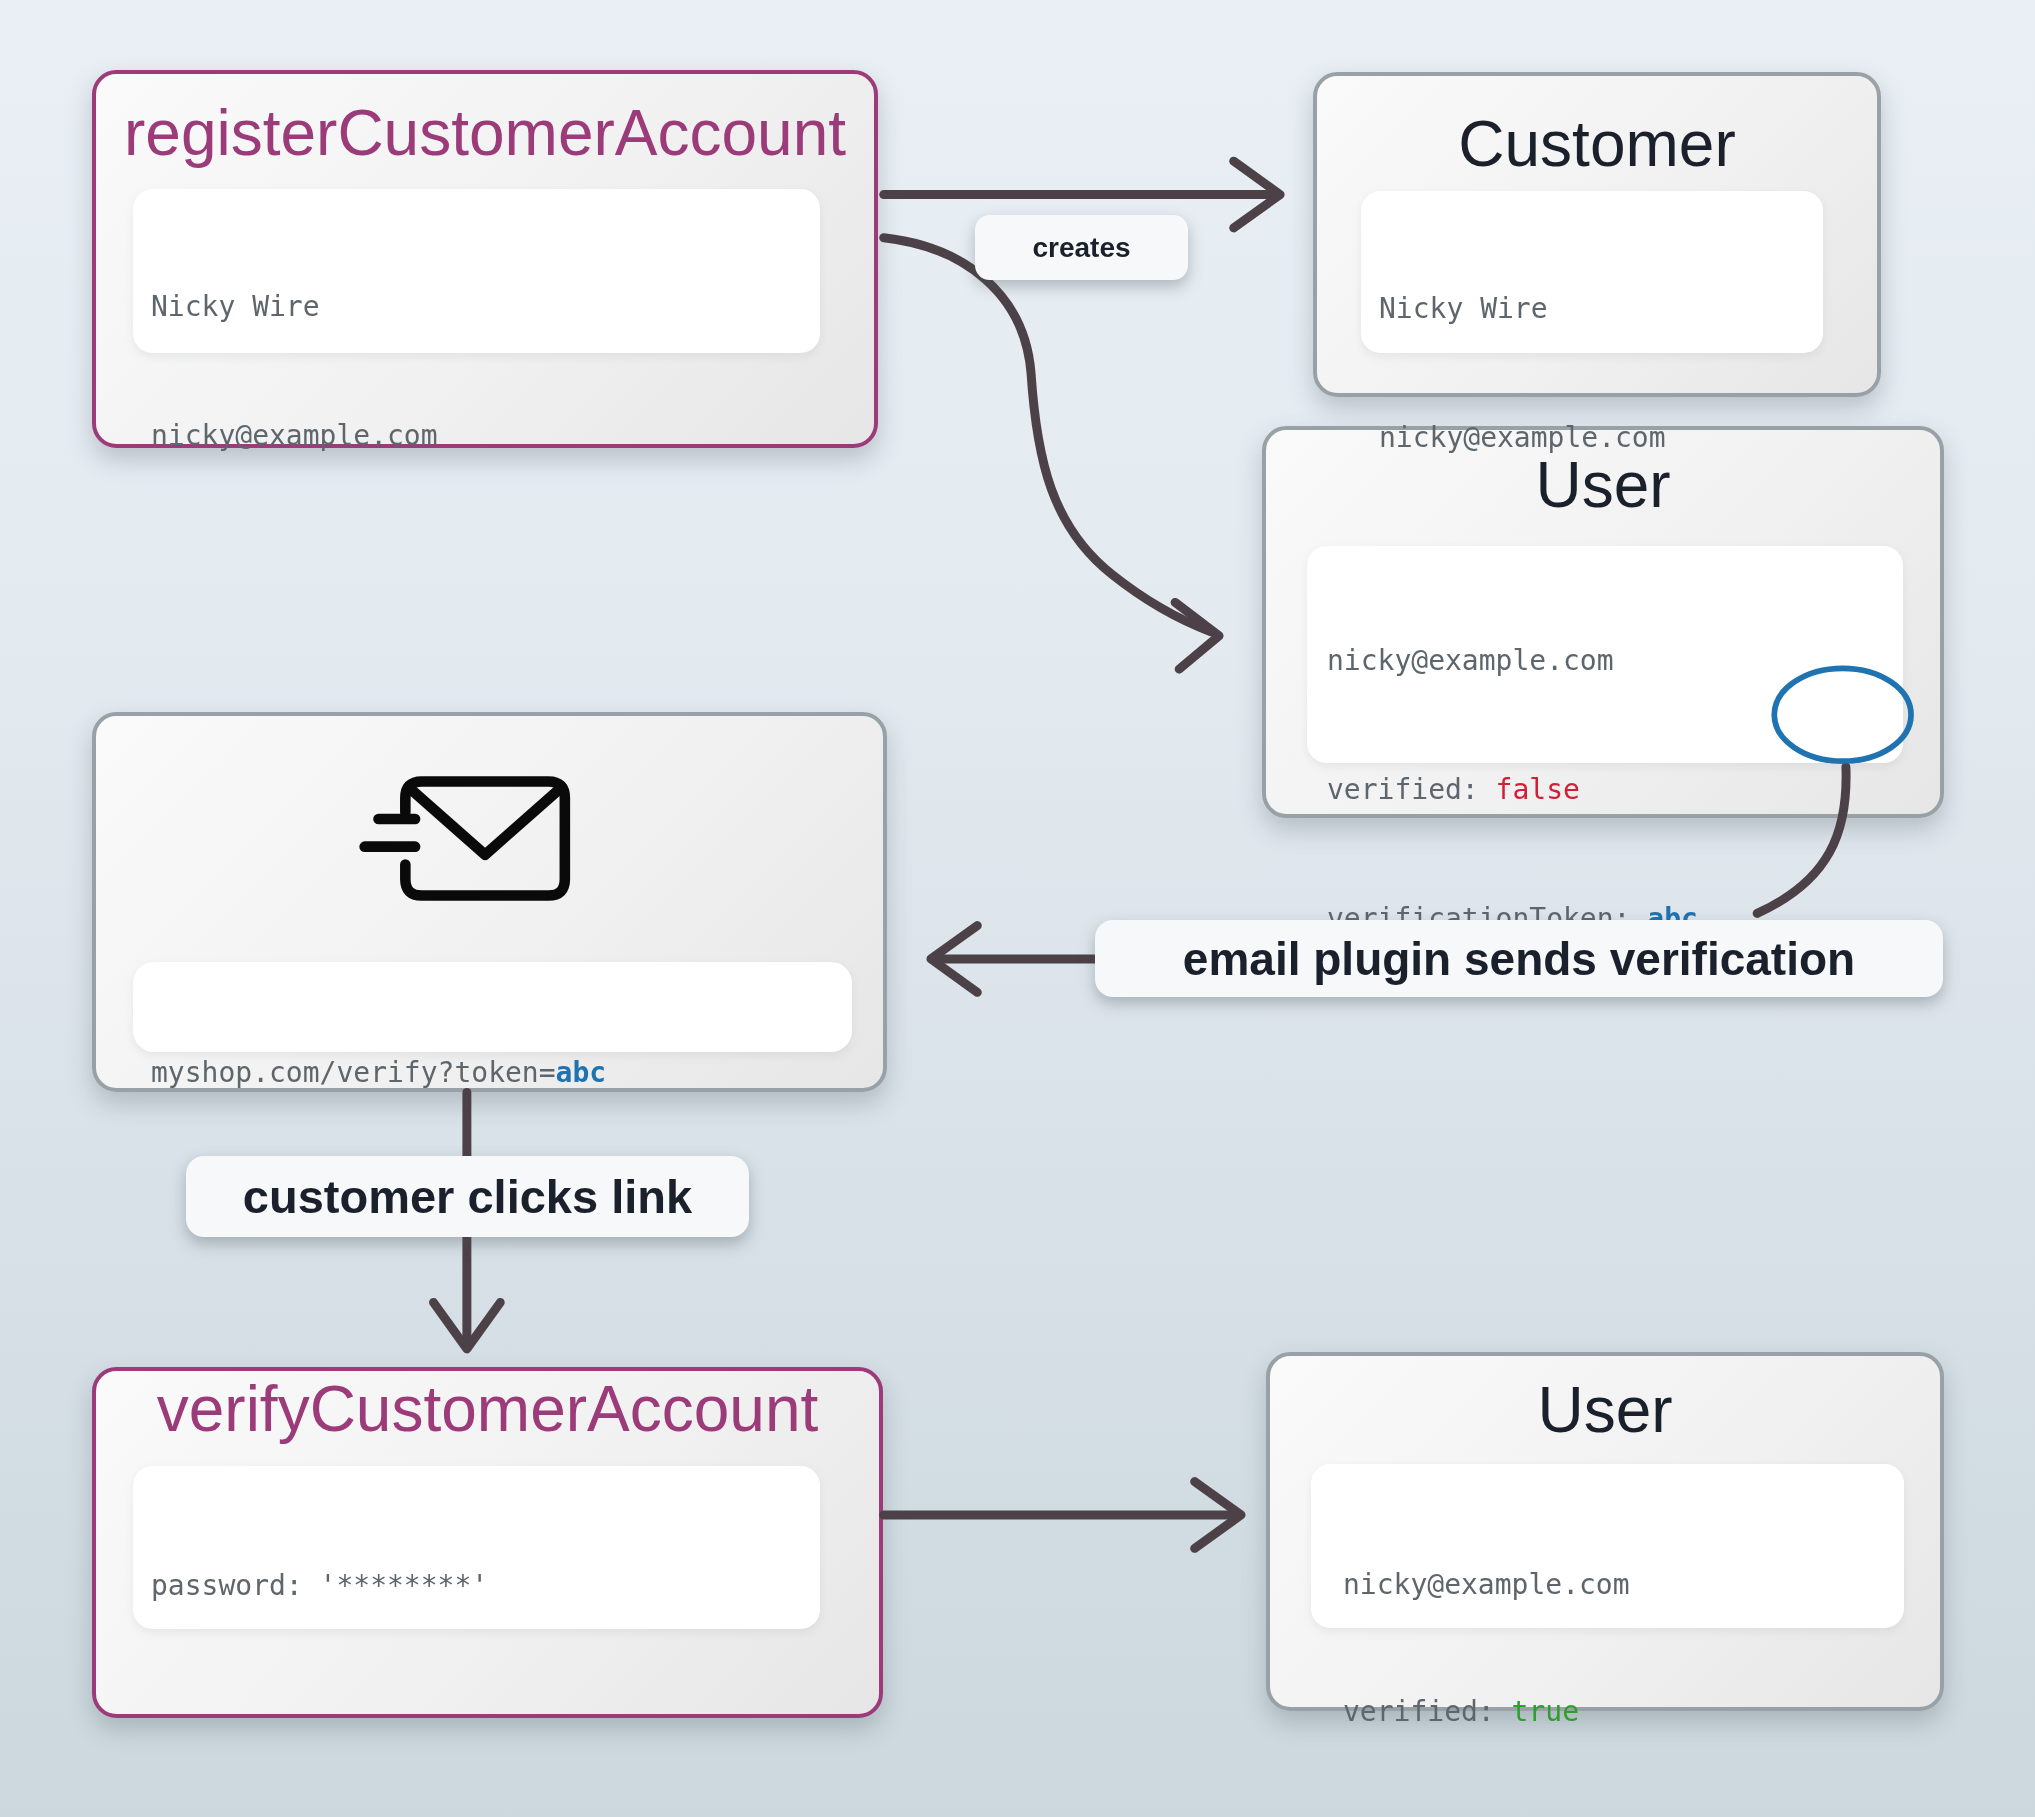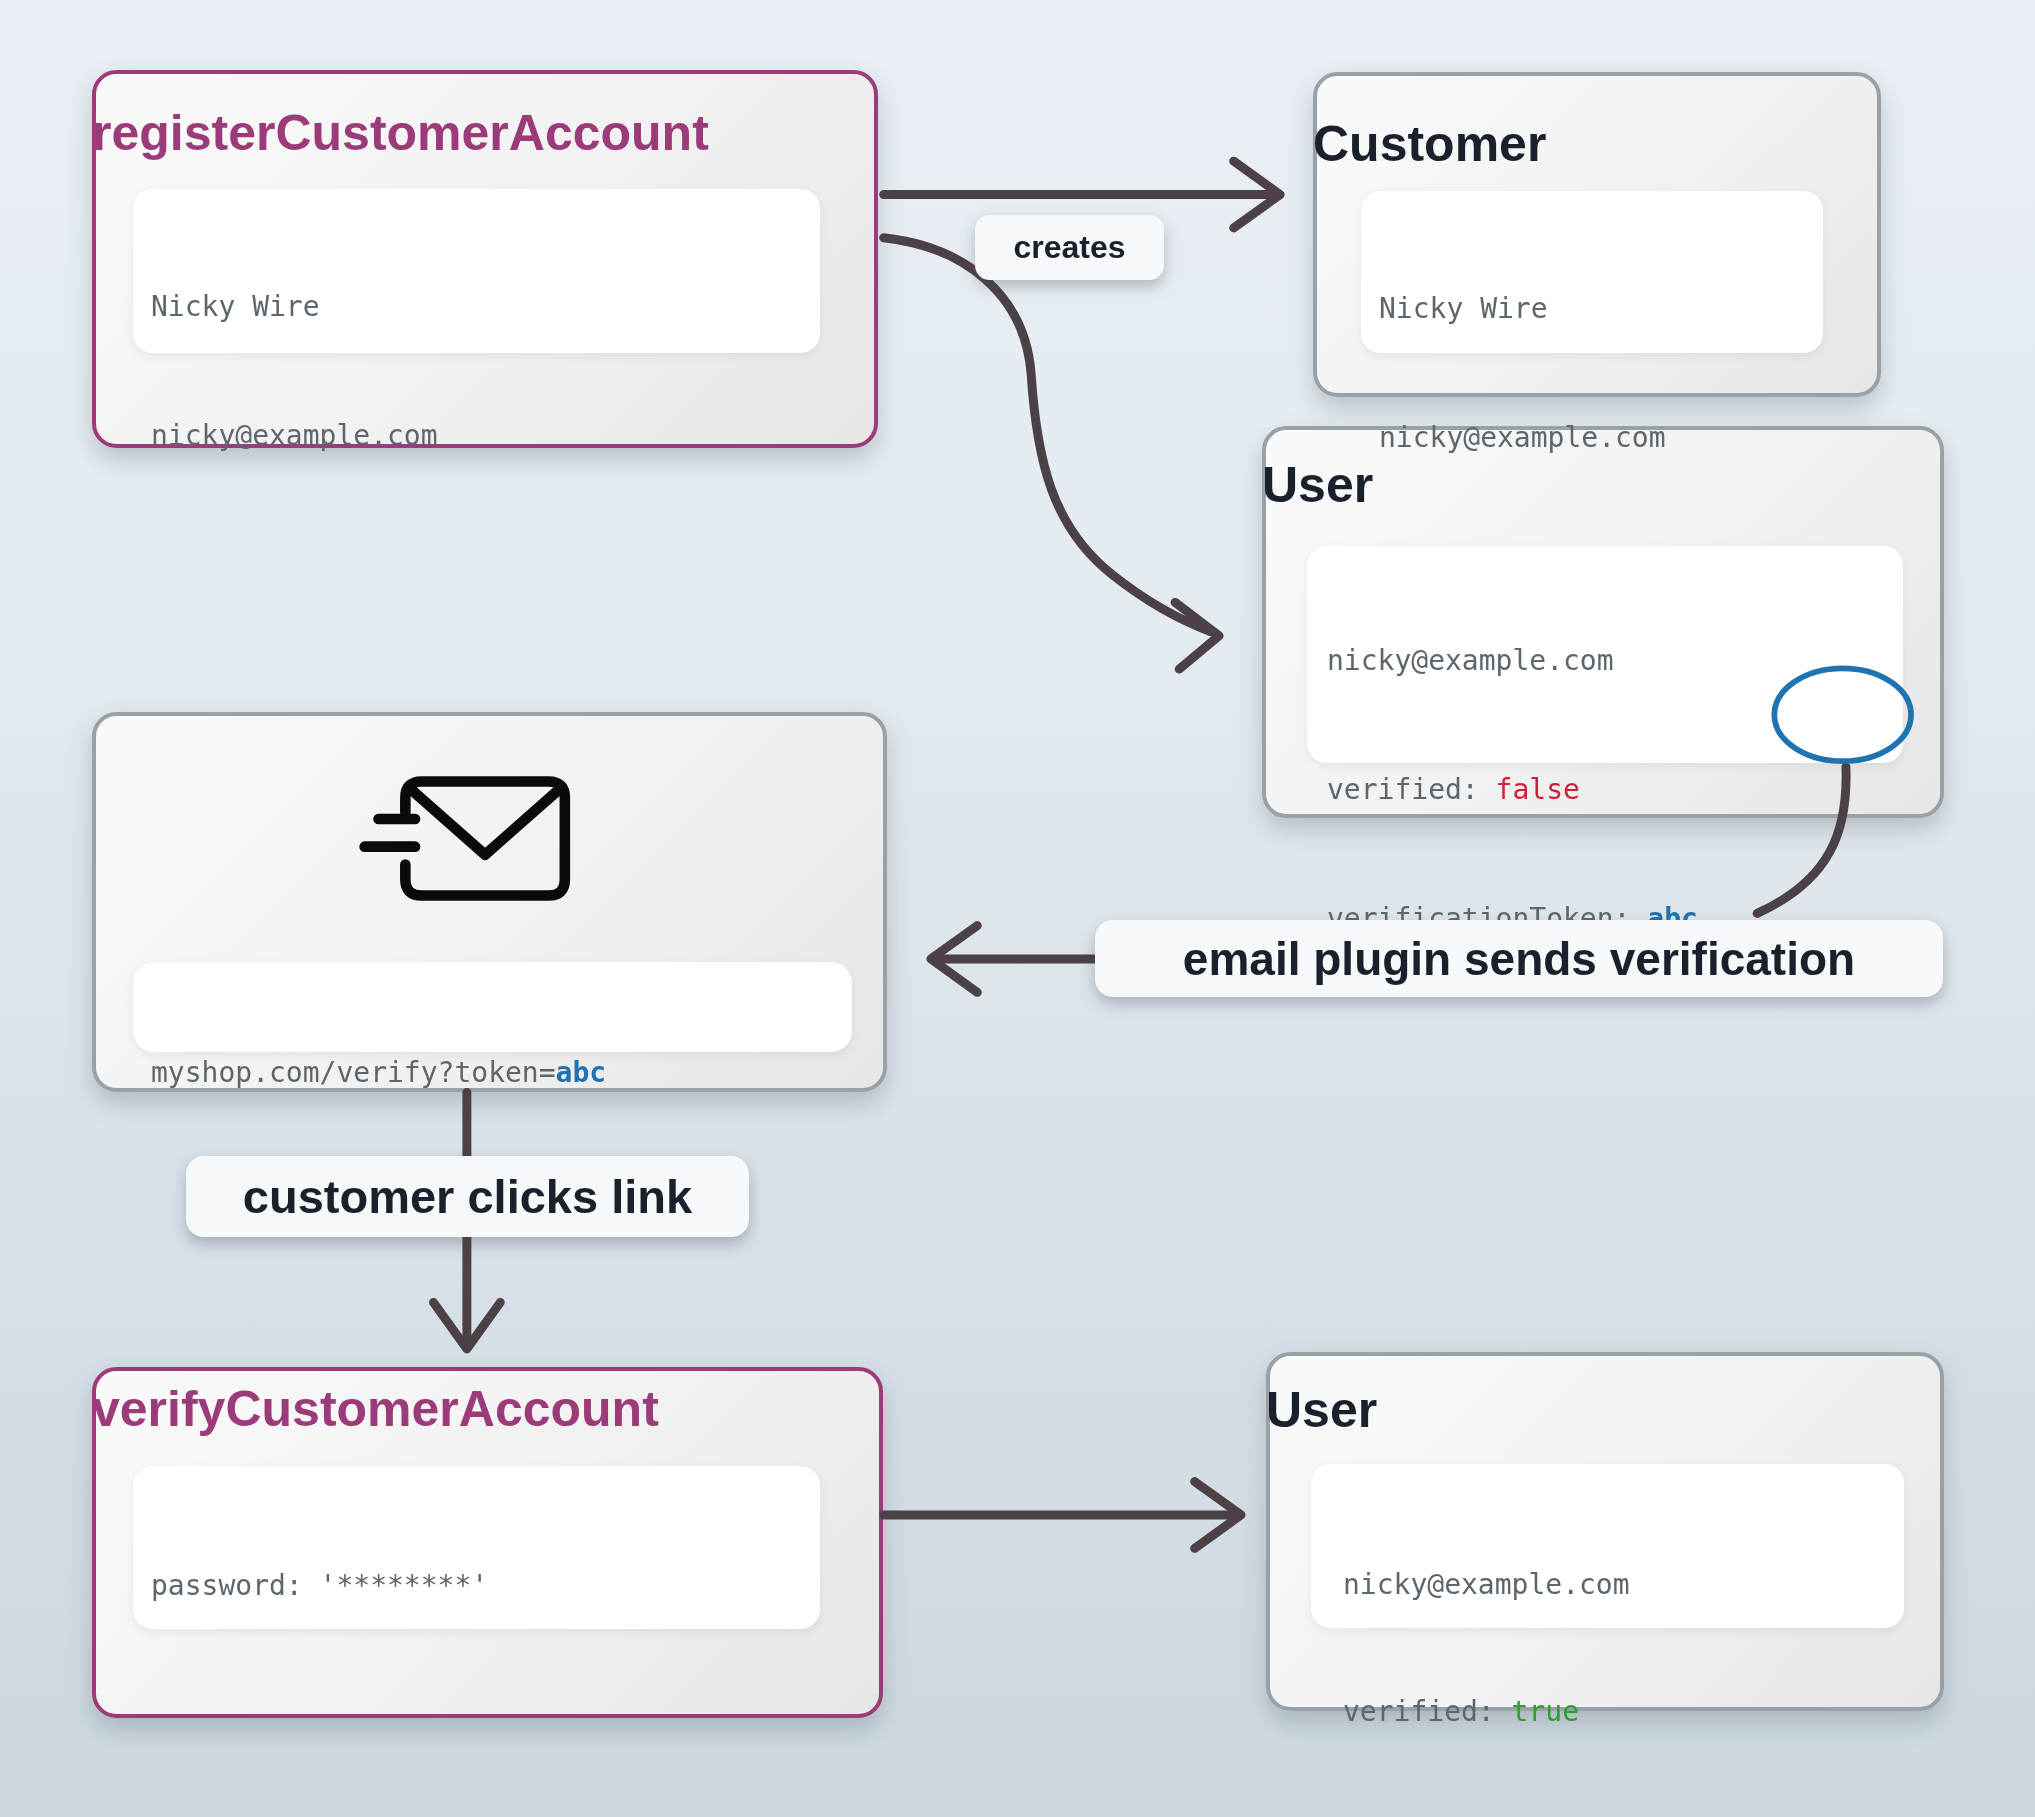--- a/index.html
+++ b/index.html
@@ -15,22 +15,22 @@
   .node{
     position:absolute;box-sizing:border-box;
     background:linear-gradient(135deg,#fafafa 0%,#f2f1f1 55%,#e7e6e6 100%);
     border-radius:24.4px;
     box-shadow:0 11.4px 23px rgba(90,100,110,.30);
     z-index:1;
   }
   .node.purple{border:4.9px solid #9c3b79;}
   .node.gray{border:4.1px solid #98a1a6;}
   .box-title{
-    position:absolute;
-    font-weight:700;font-size:50px;line-height:54px;
+    position:absolute;text-align:center;
+    font-weight:400;font-size:64px;line-height:54px;
     color:#1a212c;letter-spacing:0;
     z-index:2;
   }
   .box-title.purple{color:#9c3b79;}
   .inner{
     position:absolute;background:#ffffff;border-radius:19.5px;
     box-shadow:0 3.3px 8.1px rgba(120,130,140,.12);
     z-index:2;
   }
   .code{
@@ -132,18 +132,18 @@
   </div>
 
   <div class="node gray" style="left:1266px;top:1352px;width:678px;height:359px;"></div>
   <div class="box-title" style="left:1266px;top:1383px;width:678px;">User</div>
   <div class="inner" style="left:1311px;top:1464px;width:593px;height:164px;"></div>
   <div class="code" style="left:1343px;top:1488px;">
     <div class="line tight">nicky@example.com</div>
     <div class="line tight"><span>verified: </span><span class="green">true</span></div>
   </div>
 
-  <div class="pill" style="left:975px;top:215px;width:189px;height:65px;font-size:32px;border-radius:14.7px;">creates</div>
+  <div class="pill" style="left:975px;top:215px;width:213px;height:65px;font-size:28px;border-radius:14.7px;">creates</div>
   <div class="pill" style="left:186px;top:1156px;width:563px;height:81px;font-size:47px;">customer clicks link</div>
   <div class="pill" style="left:1095px;top:920px;width:848px;height:77px;font-size:46px;">email plugin sends verification</div>
 
 </div>
 
 
 </body></html>

